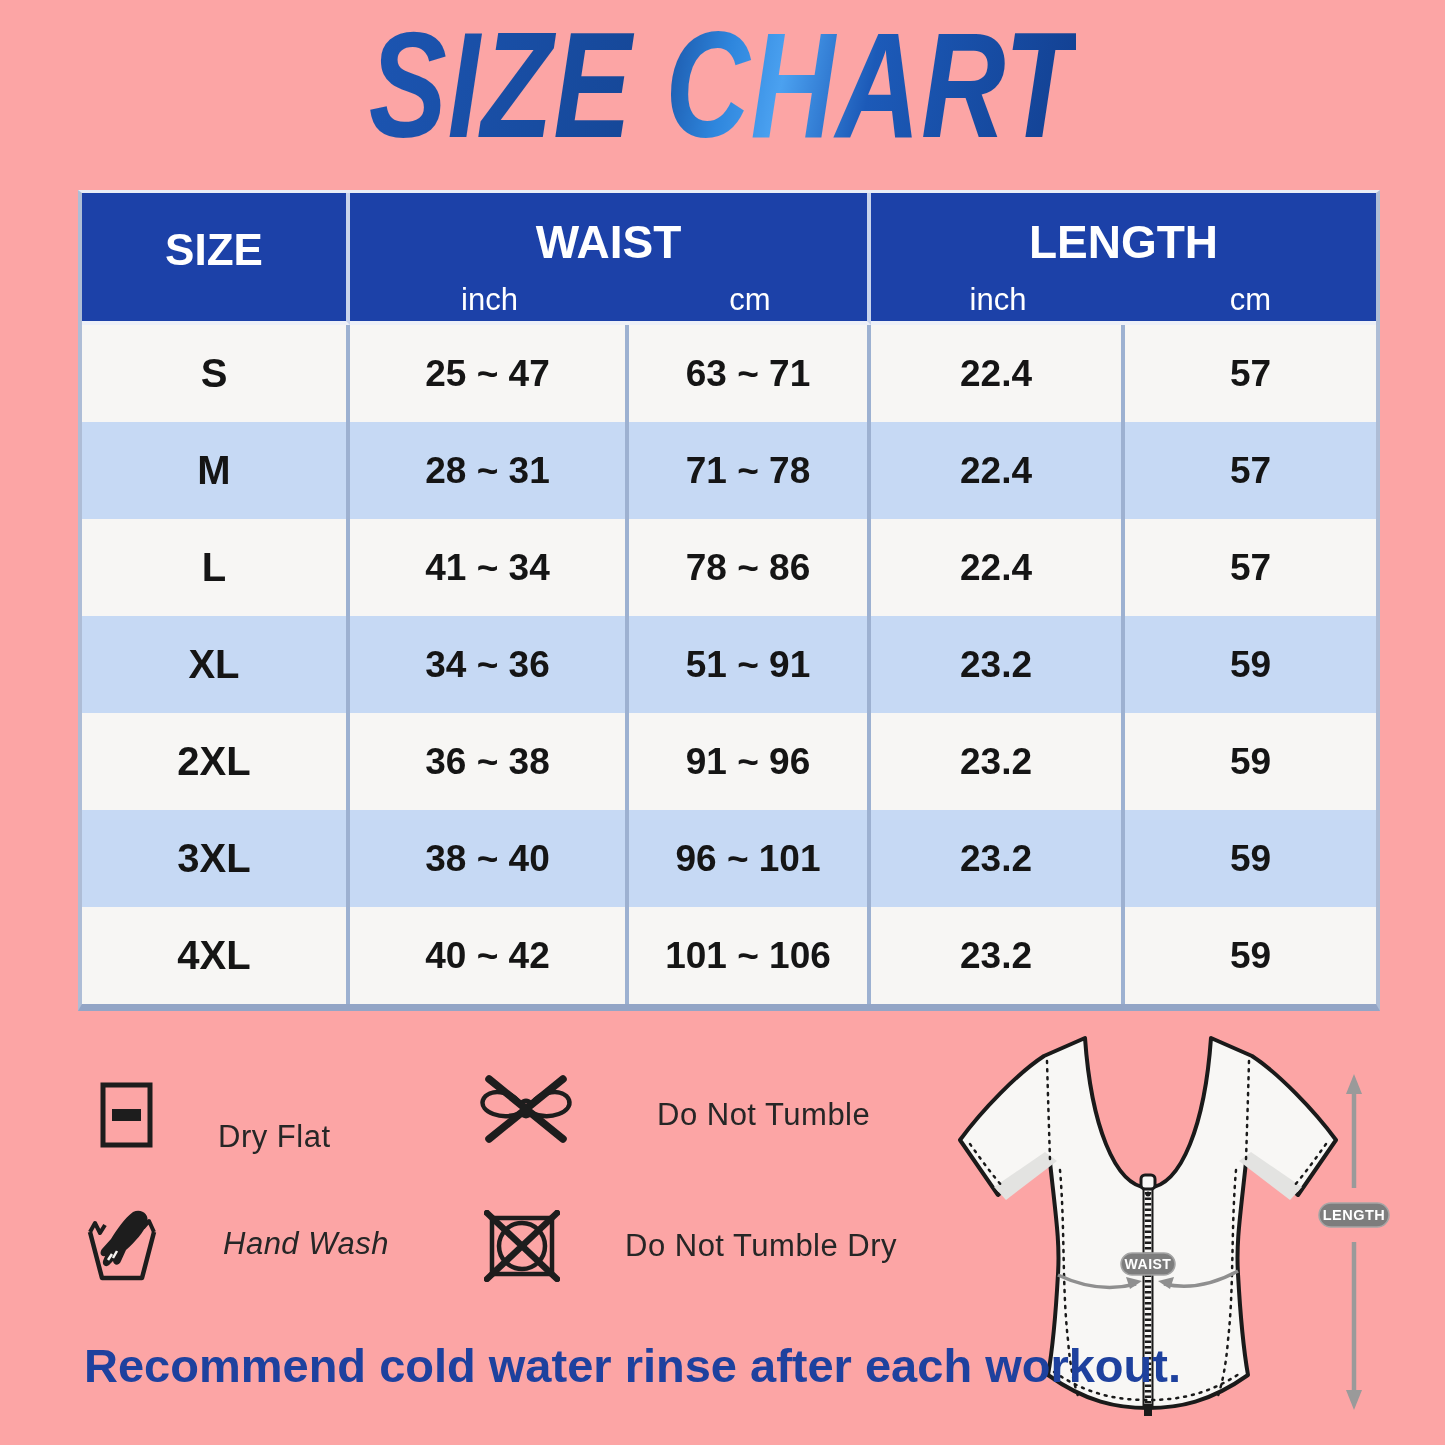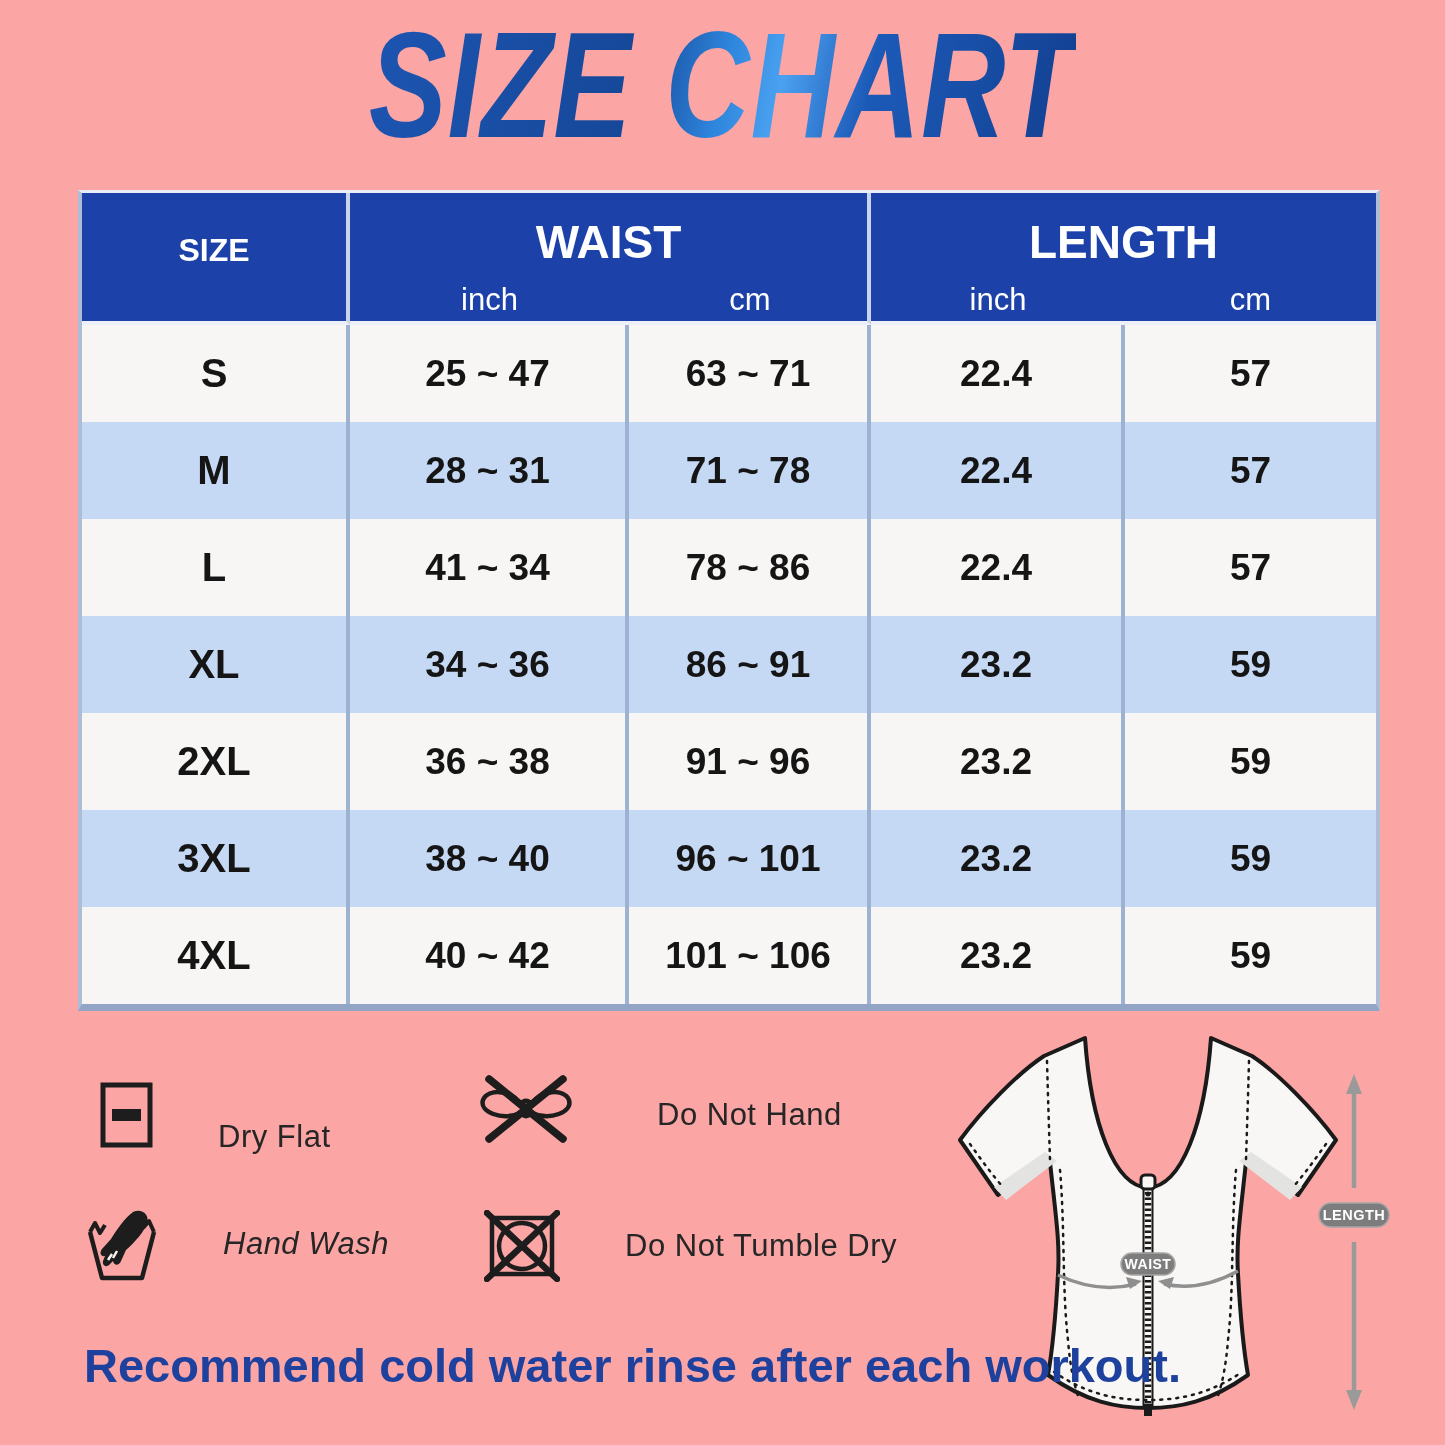--- a/index.html
+++ b/index.html
@@ -33,21 +33,21 @@
   .size-table th:last-child { border-right:none; }
   .size-table td {
     height:97px; vertical-align:middle; text-align:center;
     font-weight:bold; font-size:37px; color:#151515;
     border-right:4px solid #9db1d1;
   }
   .size-table td:last-child { border-right:none; }
   .size-table tr.row-white td { background:#f7f6f4; }
   .size-table tr.row-blue  td { background:#c6d9f4; }
   .size-table td.cell-size { font-size:40px; }
-  .th-size-label { font-size:32px; font-weight:bold; display:block; margin-top:-14px; }
+  .th-size-label { font-size:44px; font-weight:bold; display:block; margin-top:-14px; }
   .h-main { display:block; font-size:46px; font-weight:bold; line-height:48px; margin-top:20px; }
   .h-units { display:grid; font-size:31px; font-weight:normal; line-height:34px; margin-top:17px; }
   .h-units span { text-align:center; }
   .units-waist  { grid-template-columns:279px 242px; }
   .units-length { grid-template-columns:254px 251px; }
   
   .care-icon { position:absolute; }
   .care-label {
     position:absolute; font-size:31px; color:#262626; letter-spacing:0.5px; white-space:nowrap;
   }
@@ -115,21 +115,21 @@
       <tr class="row-white">
         <td class="cell-size">L</td>
         <td>41 ~ 34</td>
         <td>78 ~ 86</td>
         <td>22.4</td>
         <td>57</td>
       </tr>
       <tr class="row-blue">
         <td class="cell-size">XL</td>
         <td>34 ~ 36</td>
-        <td>86 ~ 91</td>
+        <td>51 ~ 91</td>
         <td>23.2</td>
         <td>59</td>
       </tr>
       <tr class="row-white">
         <td class="cell-size">2XL</td>
         <td>36 ~ 38</td>
         <td>91 ~ 96</td>
         <td>23.2</td>
         <td>59</td>
       </tr>
@@ -158,21 +158,21 @@
 
   <svg class="care-icon" style="left:476px; top:1072px;" width="100" height="74" viewBox="0 0 100 74">
     <g fill="none" stroke="#1d1d1d" stroke-width="4.5" stroke-linecap="round">
       <path d="M44,32 C36,18 12,16 7,28 C3,40 26,49 44,41"></path>
       <path d="M56,32 C64,18 88,16 93,28 C97,40 74,49 56,41"></path>
       <path d="M44,32 C48,28 52,28 56,32"></path>
       <path d="M44,41 C48,45 52,45 56,41"></path>
     </g>
     <path d="M13,7 L87,67 M87,7 L13,67" fill="none" stroke="#1d1d1d" stroke-width="7.5" stroke-linecap="round"></path>
   </svg>
-  <span class="care-label" style="left:657px; top:1097px;">Do Not Hand</span>
+  <span class="care-label" style="left:657px; top:1097px;">Do Not Tumble</span>
 
   <svg class="care-icon" style="left:86px; top:1196px;" width="72" height="86" viewBox="0 0 72 86">
     <path d="M4,36 L16,82 L56,82 L68,36" fill="none" stroke="#1d1d1d" stroke-width="4.5" stroke-linejoin="round"></path>
     <path d="M4,36 L9,27 L14,37 L19,29" fill="none" stroke="#1d1d1d" stroke-width="4" stroke-linejoin="round"></path>
     <path d="M57,32 L63,25 L68,36" fill="none" stroke="#1d1d1d" stroke-width="4" stroke-linejoin="round"></path>
     <path d="M47,16 C55,12 64,18 61,27 C58,36 49,46 40,54 L35,65 C33,70 28,70 27,65 L24,68 C21,72 16,70 17,65 L19,60 C15,61 13,57 16,53 L25,43 C31,33 39,22 47,16 Z" fill="#1d1d1d"></path>
     <path d="M27,62 L31,55 M22,64 L26,58" stroke="#f5f4f1" stroke-width="2.5" fill="none"></path>
   </svg>
   <span class="care-label" style="left:223px; top:1226px;font-style:italic;">Hand Wash</span>
 

